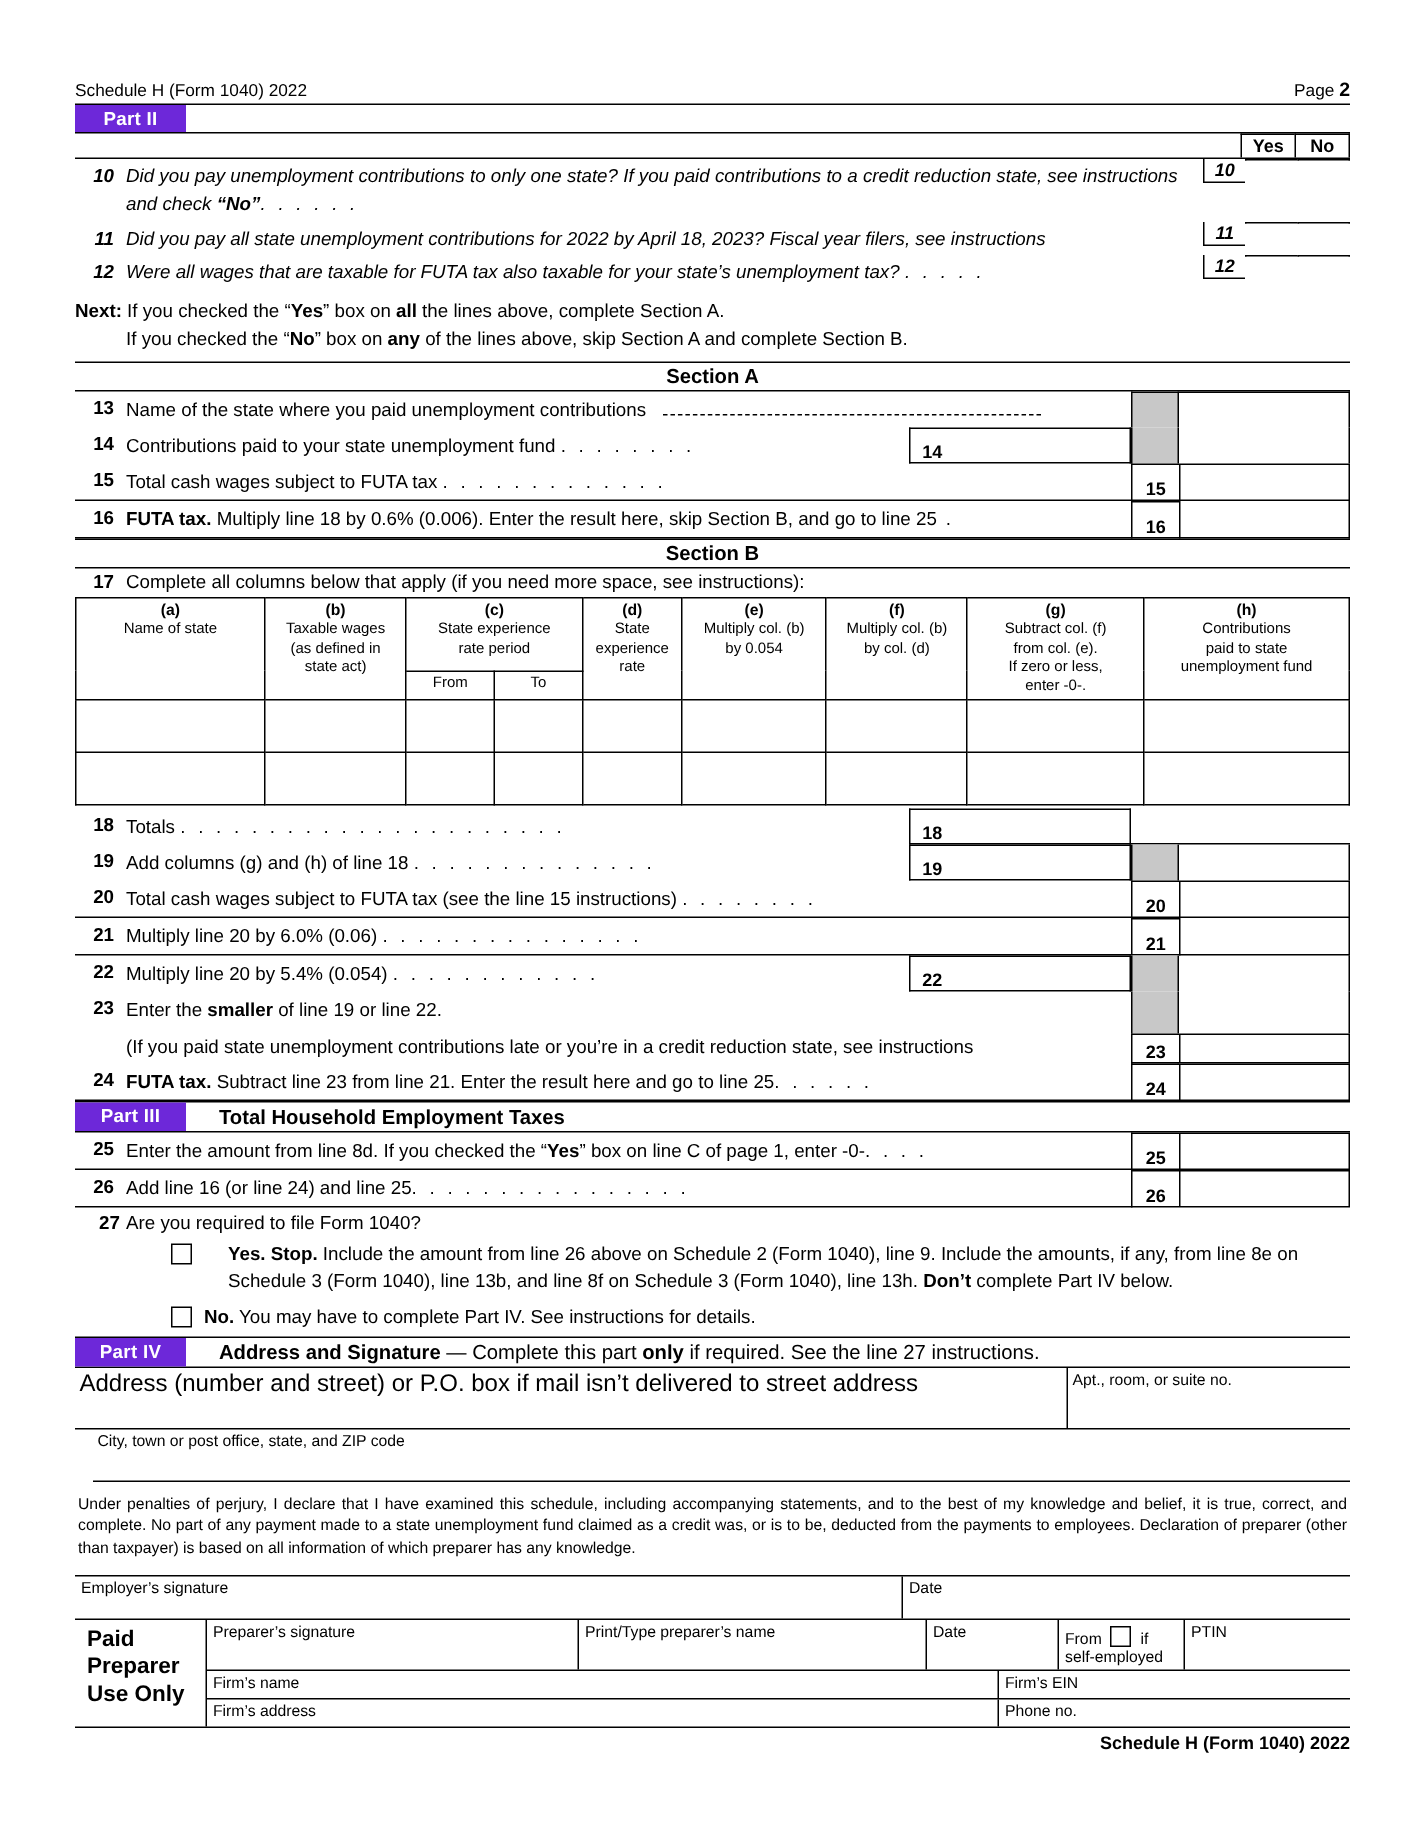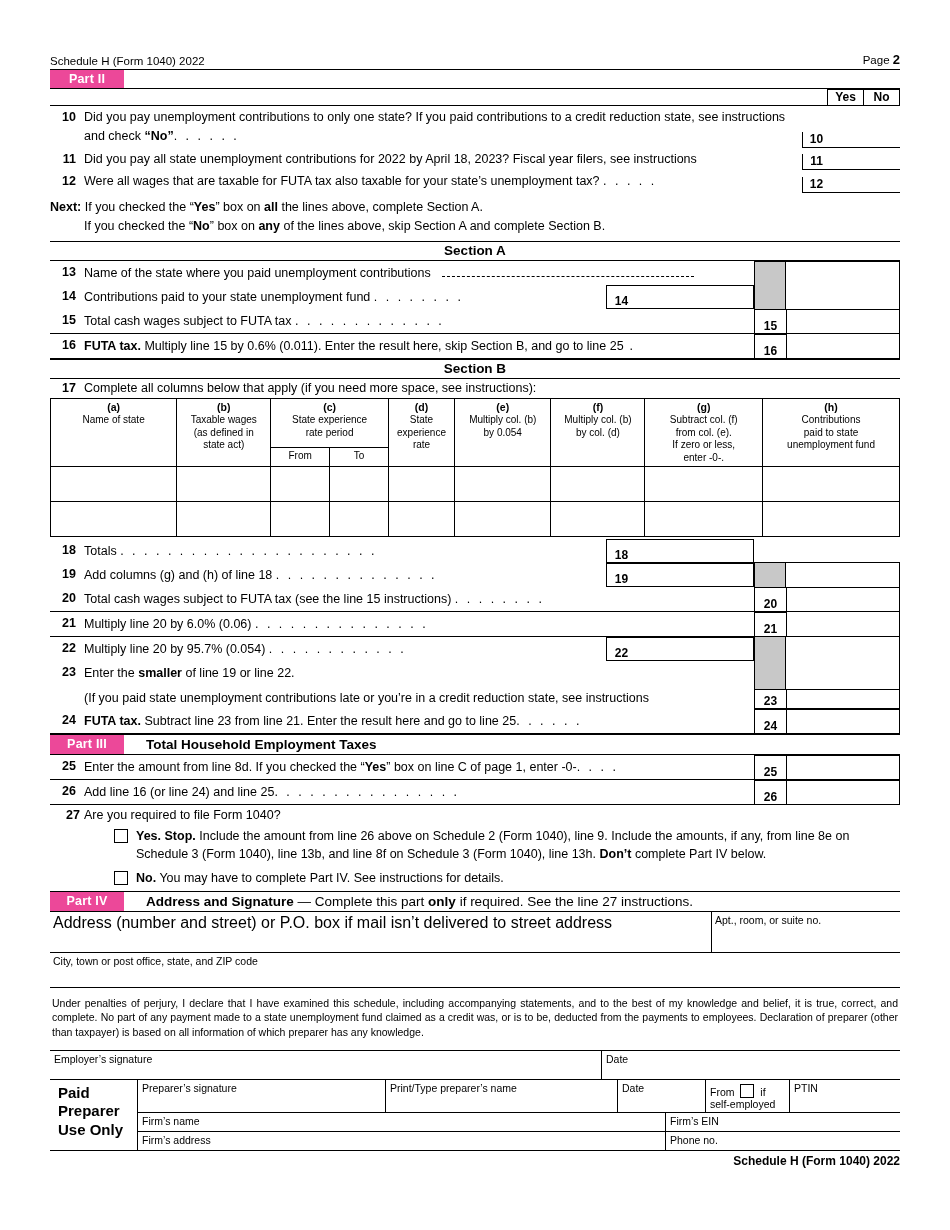--- a/index.html
+++ b/index.html
@@ -43,21 +43,21 @@
 
   
   .partbar {
     display: flex;
     align-items: stretch;
     border-top: 1.6px solid #000;
     border-bottom: 1.6px solid #000;
     background: #fff;
   }
   .partbar .tag {
-    background: #ec4899;
+    background: #6d28d9;
     color: #fff;
     font-weight: bold;
     font-size: 12.5px;
     padding: 2px 8px 2px 8px;
     min-width: 58px;
     text-align: center;
     letter-spacing: .2px;
   }
   .partbar .ptitle {
     font-weight: bold;
@@ -82,21 +82,22 @@
     font-size: 12px;
     border-left: 1px solid #000;
     border-top: 1px solid #000;
     padding: 0 0 1px 0;
   }
   .yn-head .cellN { border-right: 1px solid #000; }
   .yn-head .spacer { flex: 1; }
 
   .qrow {
     display: flex;
-    align-items: flex-end;
+    align-items: flex-start;
+    font-style: italic;
   }
   .qrow .qtext {
     flex: 1;
     padding: 2px 4px 2px 34px;
     font-size: 12.5px;
     line-height: 1.5;
     position: relative;
   }
   .qrow .qnum {
     position: absolute;
@@ -247,20 +248,21 @@
   .addr .a2 {
     width: 188px;
     font-size: 10.5px;
     padding: 2px 3px 20px 3px;
     box-sizing: border-box;
   }
   .addr2 {
     font-size: 10.5px;
     padding: 2px 3px 20px 3px;
     border-bottom: 1.5px solid #000;
+    margin-left: 12px;
   }
   .perjury {
     font-size: 10.5px;
     line-height: 1.4;
     padding: 8px 2px 10px 2px;
     text-align: justify;
   }
 
   .sigrow {
     display: flex;
@@ -398,21 +400,21 @@
       <span>Total cash wages subject to FUTA tax</span>
       <span class="dots">.     .     .     .     .     .     .     .     .     .     .     .     .</span>
     </div>
     <div class="rightnum" style="border-right:none;">15</div>
     <div class="rightamt" style="border-right:1px solid #000;border-left:1px solid #000;border-bottom:1px solid #000;border-top:1px solid #000;"></div>
   </div>
 
   <div class="arow">
     <div class="lab" style="padding-top:2px;padding-bottom:2px;border-bottom:1.5px solid #000;">
       <span class="n">16</span>
-      <b>FUTA tax.</b><span> Multiply line 15 by 0.6% (0.011). Enter the result here, skip Section B, and go to line 25</span><span class="dots">  .</span>
+      <b>FUTA tax.</b><span> Multiply line 18 by 0.6% (0.006). Enter the result here, skip Section B, and go to line 25</span><span class="dots">  .</span>
     </div>
     <div class="rightnum" style="border-right:none;border-bottom:1.5px solid #000;">16</div>
     <div class="rightamt" style="border-right:1px solid #000;border-left:1px solid #000;border-bottom:1.5px solid #000;"></div>
   </div>
 
   <div class="secband b">Section B</div>
 
   <div class="line17">
     <span class="n">17</span>
     <span>Complete all columns below that apply (if you need more space, see instructions):</span>
@@ -545,21 +547,21 @@
       <span>Multiply line 20 by 6.0% (0.06)</span>
       <span class="dots">.    .    .    .    .    .    .    .    .    .    .    .    .    .    .</span>
     </div>
     <div class="rightnum" style="border-right:none;">21</div>
     <div class="rightamt" style="border-right:1px solid #000;border-left:1px solid #000;border-bottom:1px solid #000;"></div>
   </div>
 
   <div class="arow">
     <div class="lab" style="padding-top:2px;padding-bottom:2px;">
       <span class="n">22</span>
-      <span>Multiply line 20 by 95.7% (0.054)</span>
+      <span>Multiply line 20 by 5.4% (0.054)</span>
       <span class="dots">.    .    .    .    .    .    .    .    .    .    .    .</span>
     </div>
     <div class="midbox">22</div>
     <div class="midamt"></div>
     <div class="graybox"></div>
     <div class="rightamt" style="border-right:1px solid #000;"></div>
   </div>
 
   <div class="arow">
     <div class="lab" style="padding-top:2px;padding-bottom:2px;">
@@ -611,21 +613,21 @@
     </div>
     <div class="rightnum" style="border-right:none;">26</div>
     <div class="rightamt" style="border:1px solid #000;"></div>
   </div>
 
   <div style="position:relative;padding:3px 0 0 34px;">
     <span class="n" style="position:absolute;left:10px;top:3px;font-weight:bold;width:26px;text-align:center;">27</span>
     <div>Are you required to file Form 1040?</div>
     <div style="display:flex;padding-top:5px;padding-left:30px;">
       <span class="smallchk" style="margin-top:2px;margin-right:8px;flex:none;"></span>
-      <span style="line-height:1.45;"><b>Yes. Stop.</b> Include the amount from line 26 above on Schedule 2 (Form 1040), line 9. Include the amounts, if any, from line 8e on Schedule 3 (Form 1040), line 13b, and line 8f on Schedule 3 (Form 1040), line 13h. <b>Don’t</b> complete Part IV below.</span>
+      <span style="line-height:1.45;margin-left:16px;"><b>Yes. Stop.</b> Include the amount from line 26 above on Schedule 2 (Form 1040), line 9. Include the amounts, if any, from line 8e on Schedule 3 (Form 1040), line 13b, and line 8f on Schedule 3 (Form 1040), line 13h. <b>Don’t</b> complete Part IV below.</span>
     </div>
     <div style="display:flex;padding-top:5px;padding-bottom:4px;padding-left:30px;">
       <span class="smallchk" style="margin-top:2px;margin-right:8px;flex:none;"></span>
       <span style="line-height:1.45;"><b>No.</b> You may have to complete Part IV. See instructions for details.</span>
     </div>
   </div>
 
   <div class="partbar small">
     <div class="tag">Part IV</div>
     <div class="ptitle"><span>Address and Signature</span><span class="reg"> — Complete this part <b>only</b> if required. See the line 27 instructions.</span></div>

